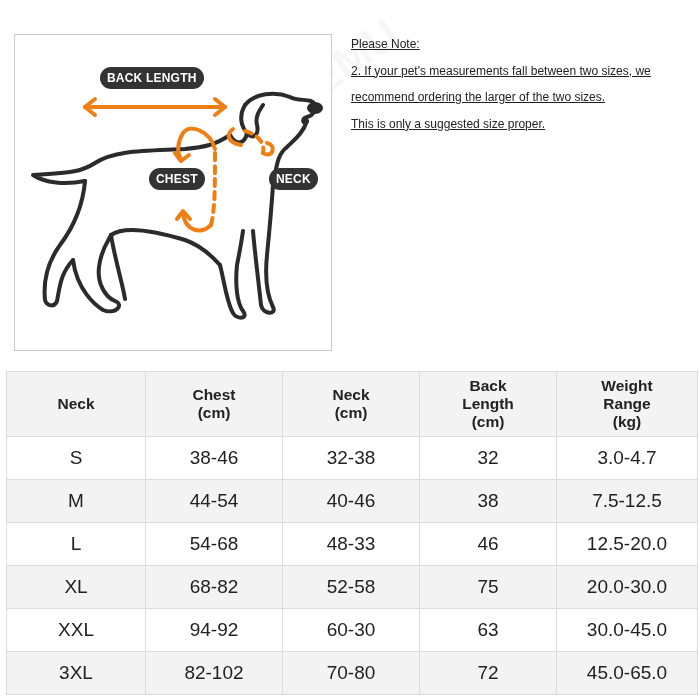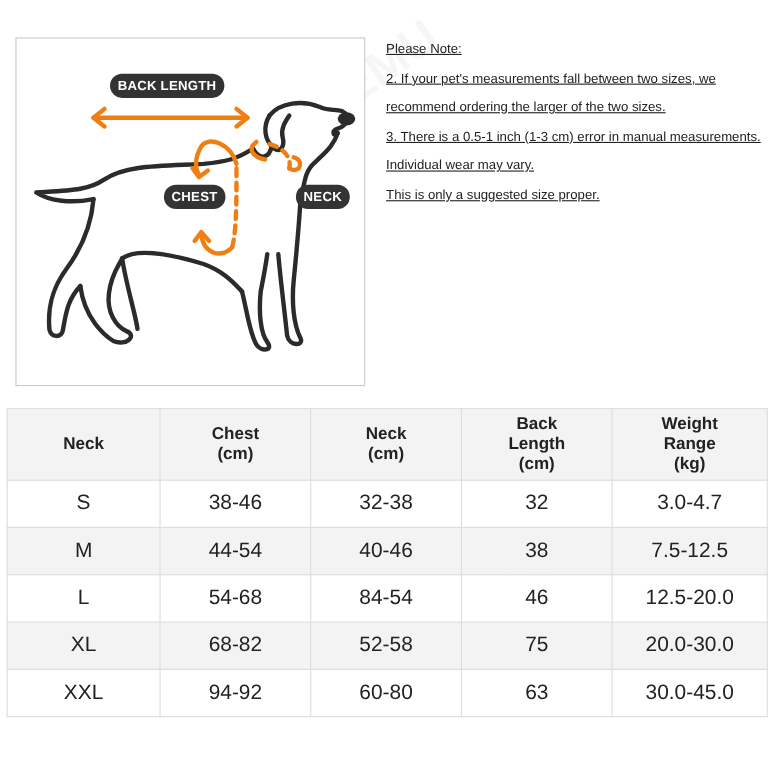--- a/index.html
+++ b/index.html
@@ -68,21 +68,20 @@
     </g>
   </svg>
   <div class="tag back">BACK LENGTH</div>
   <div class="tag chest">CHEST</div>
   <div class="tag neck">NECK</div>
 </div>
 
 <div class="notes">
   <div>Please Note:</div>
   <div>2. If your pet's measurements fall between two sizes, we recommend ordering the larger of the two sizes.</div>
-  <div>3. There is a 0.5-1 inch (1-3 cm) error in manual measurements. Individual wear may vary.</div>
   <div>This is only a suggested size proper.</div>
 </div>
 
 <table>
   <colgroup>
     <col style="width:139px">
       <col style="width:137px">
       <col style="width:137px">
       <col style="width:137px">
       <col style="width:141px">
@@ -113,32 +112,39 @@
     <tr class="alt">
       <td>M</td>
       <td>44-54</td>
       <td>40-46</td>
       <td>38</td>
       <td>7.5-12.5</td>
     </tr>
     <tr class="white">
       <td>L</td>
       <td>54-68</td>
-      <td>84-54</td>
+      <td>48-33</td>
       <td>46</td>
       <td>12.5-20.0</td>
     </tr>
     <tr class="alt">
       <td>XL</td>
       <td>68-82</td>
       <td>52-58</td>
       <td>75</td>
       <td>20.0-30.0</td>
     </tr>
     <tr class="white">
       <td>XXL</td>
       <td>94-92</td>
-      <td>60-80</td>
+      <td>60-30</td>
       <td>63</td>
       <td>30.0-45.0</td>
+    </tr>
+    <tr class="alt">
+      <td>3XL</td>
+      <td>82-102</td>
+      <td>70-80</td>
+      <td>72</td>
+      <td>45.0-65.0</td>
     </tr>
   </tbody>
 </table>
 
 </body></html>

